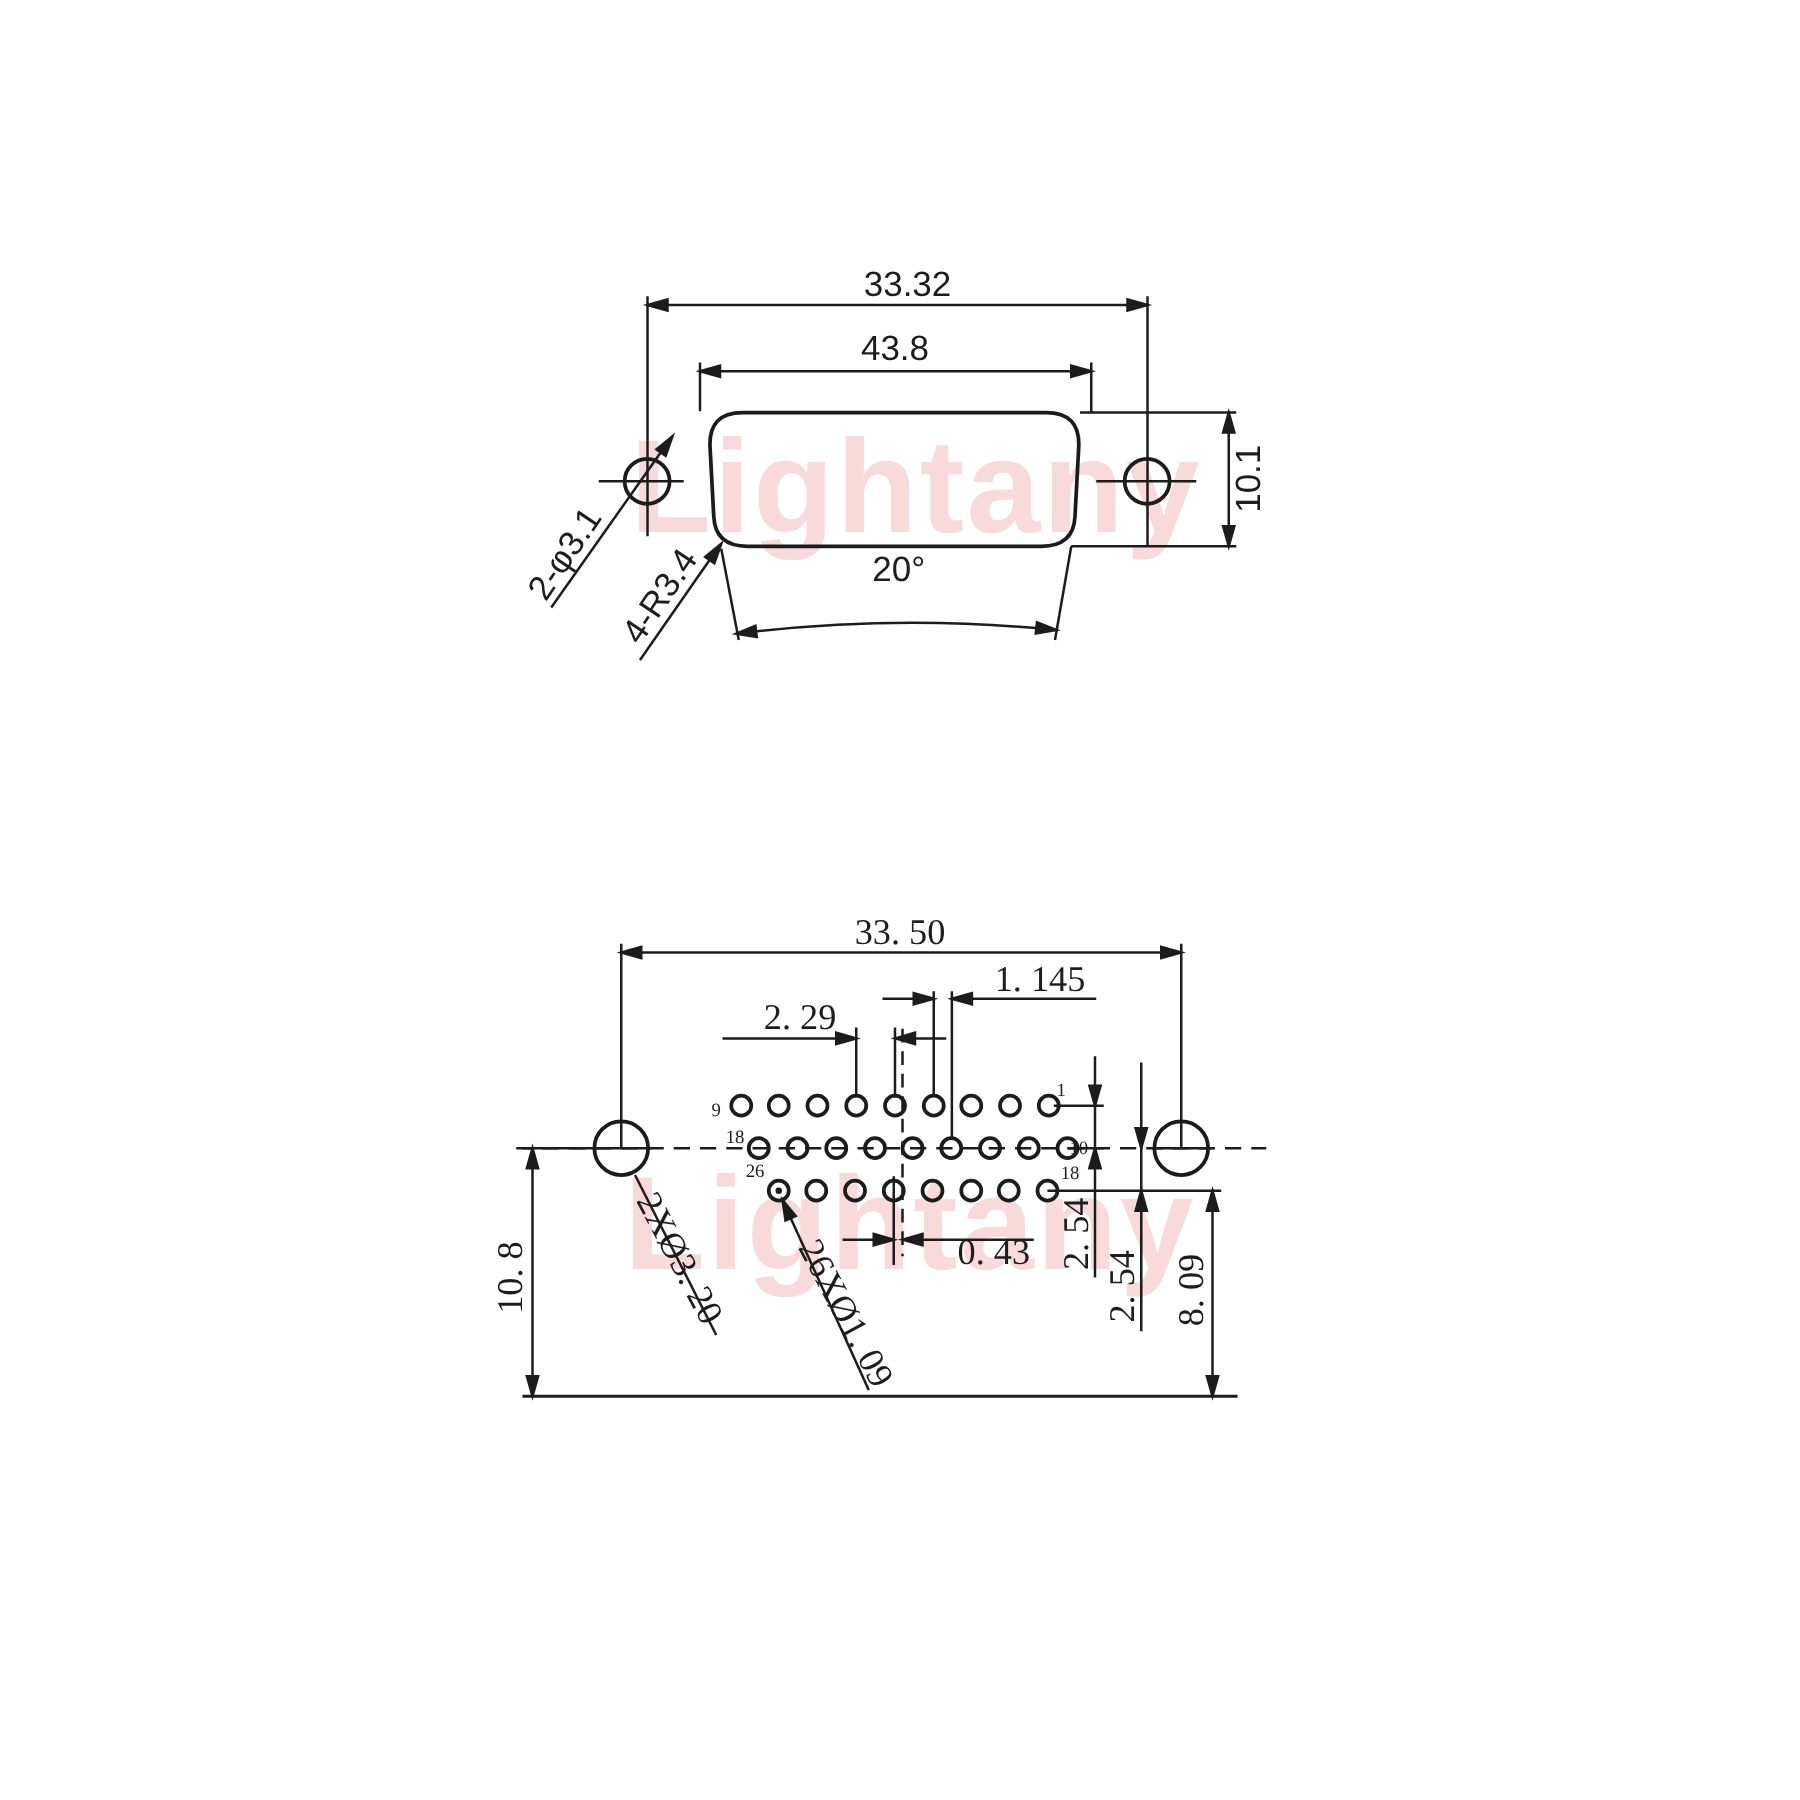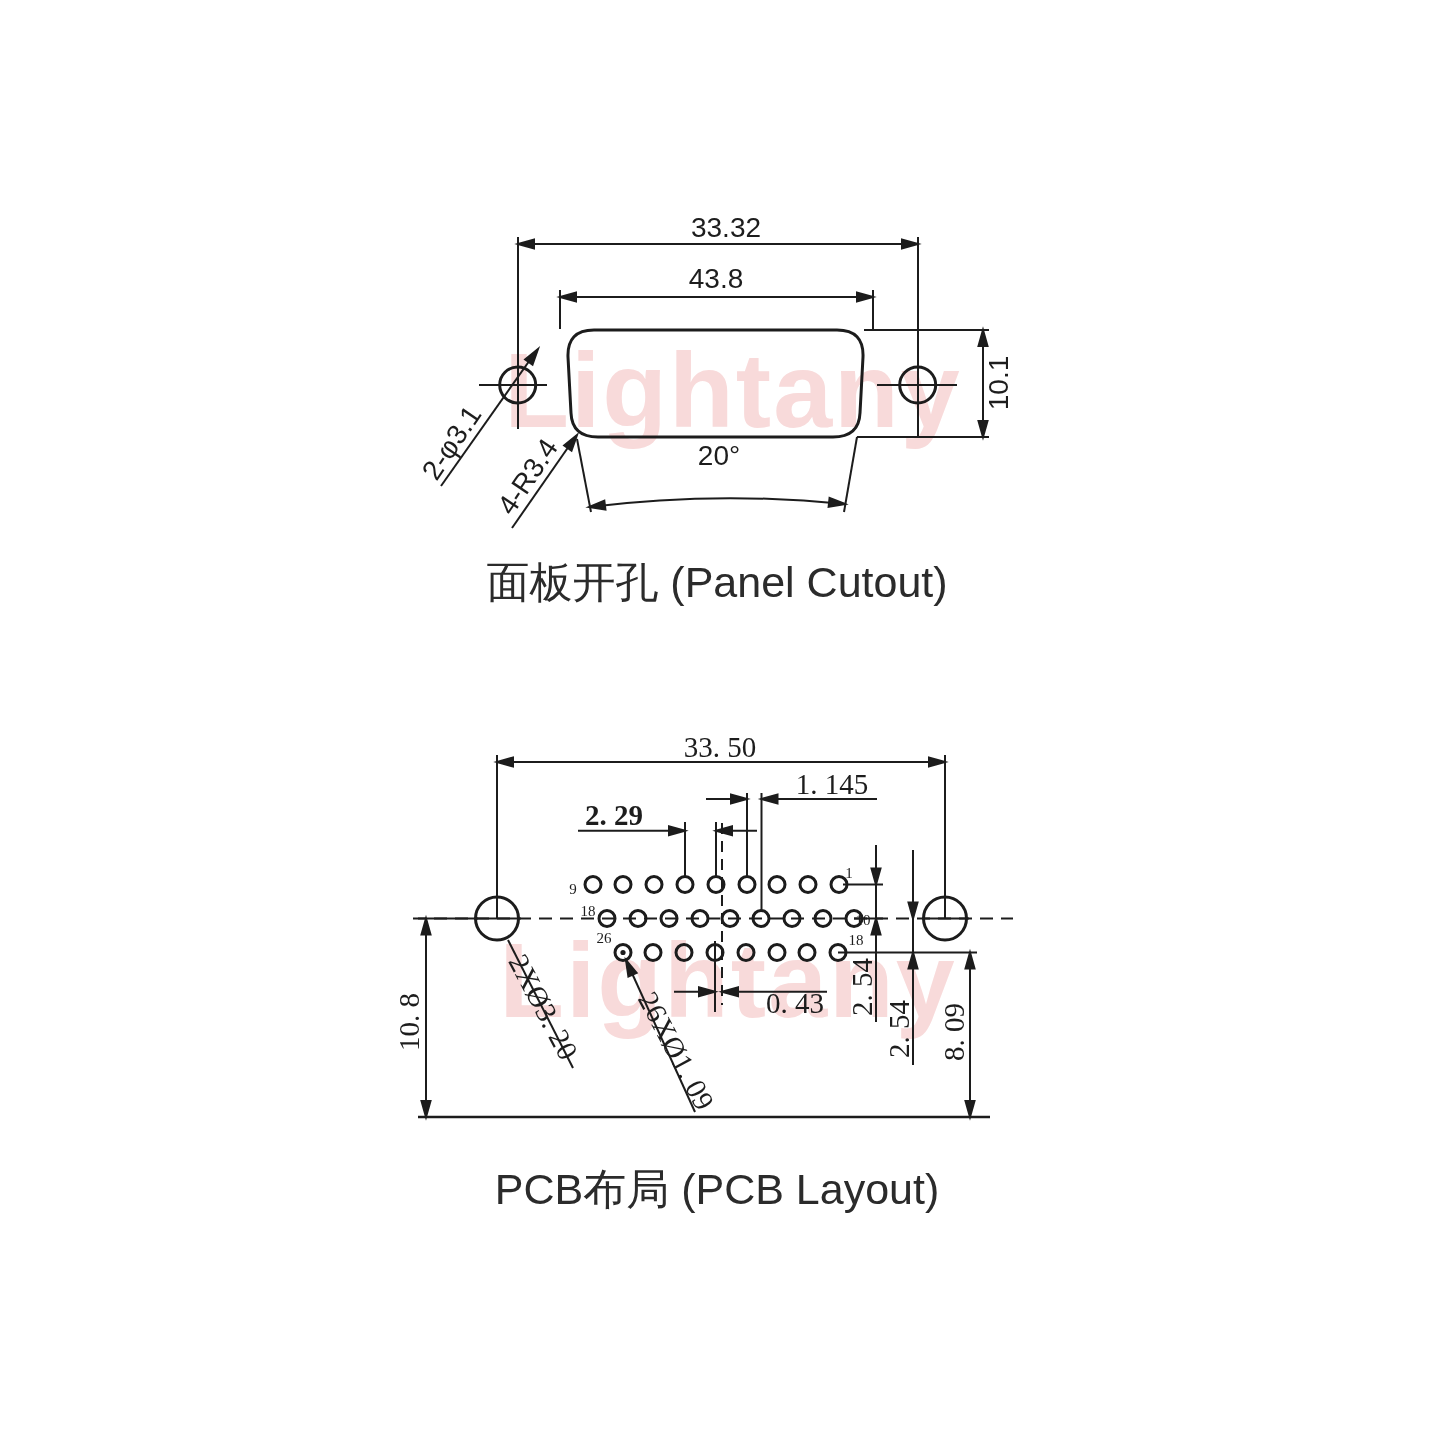--- a/index.html
+++ b/index.html
@@ -211,34 +211,32 @@
       </g>
     </g>
   </svg>
 
   <span class="txt sans28" style="left:716px;top:228px;margin-left:10px;">33.32</span>
   <span class="txt sans28" style="left:716px;top:279px;">43.8</span>
   <span class="txt sans28 rot90" style="left:999px;top:383px;">10.1</span>
   <span class="txt sans28" style="left:719px;top:456px;text-align:center;">20°</span>
   <span class="txt sans28 rotm56" style="left:452px;top:443px;">2-φ3.1</span>
   <span class="txt sans28 rotm56" style="left:528px;top:477px;">4-R3.4</span>
-  <span class="txt title" style="left:717px;top:583px;">面板开孔 (Panel Cutout)</span>
 
   <span class="txt serif29" style="left:720px;top:747px;">33. 50</span>
   <span class="txt serif29" style="left:832px;top:784px;">1. 145</span>
-  <span class="txt serif29" style="left:614px;top:815px;font-weight:bold;">2. 29</span>
+  <span class="txt serif29" style="left:640px;top:815px;">2. 29</span>
   <span class="txt serif29" style="left:795px;top:975px;margin-top:28px;">0. 43</span>
   <span class="txt serif29 rot90" style="left:862px;top:987px;">2. 54</span>
   <span class="txt serif29 rot90" style="left:899px;top:1029px;">2. 54</span>
   <span class="txt serif29 rot90" style="left:954px;top:1032px;">8. 09</span>
   <span class="txt serif29 rot90" style="left:409px;top:1022px;">10. 8</span>
   <span class="txt serif29 rot62" style="left:543px;top:1007px;">2XØ3. 20</span>
   <span class="txt serif29 rot62" style="left:676px;top:1051px;">26XØ1. 09</span>
 
   <span class="txt serif15" style="left:573px;top:889px;">9</span>
   <span class="txt serif15" style="left:849px;top:873px;">1</span>
   <span class="txt serif15" style="left:588px;top:911px;">18</span>
   <span class="txt serif15" style="left:863px;top:904px;margin-top:16px;">10</span>
   <span class="txt serif15" style="left:604px;top:938px;">26</span>
   <span class="txt serif15" style="left:856px;top:940px;">18</span>
 
-  <span class="txt title" style="left:717px;top:1190px;">PCB布局 (PCB Layout)</span>
 </div>
 
 </body></html>

